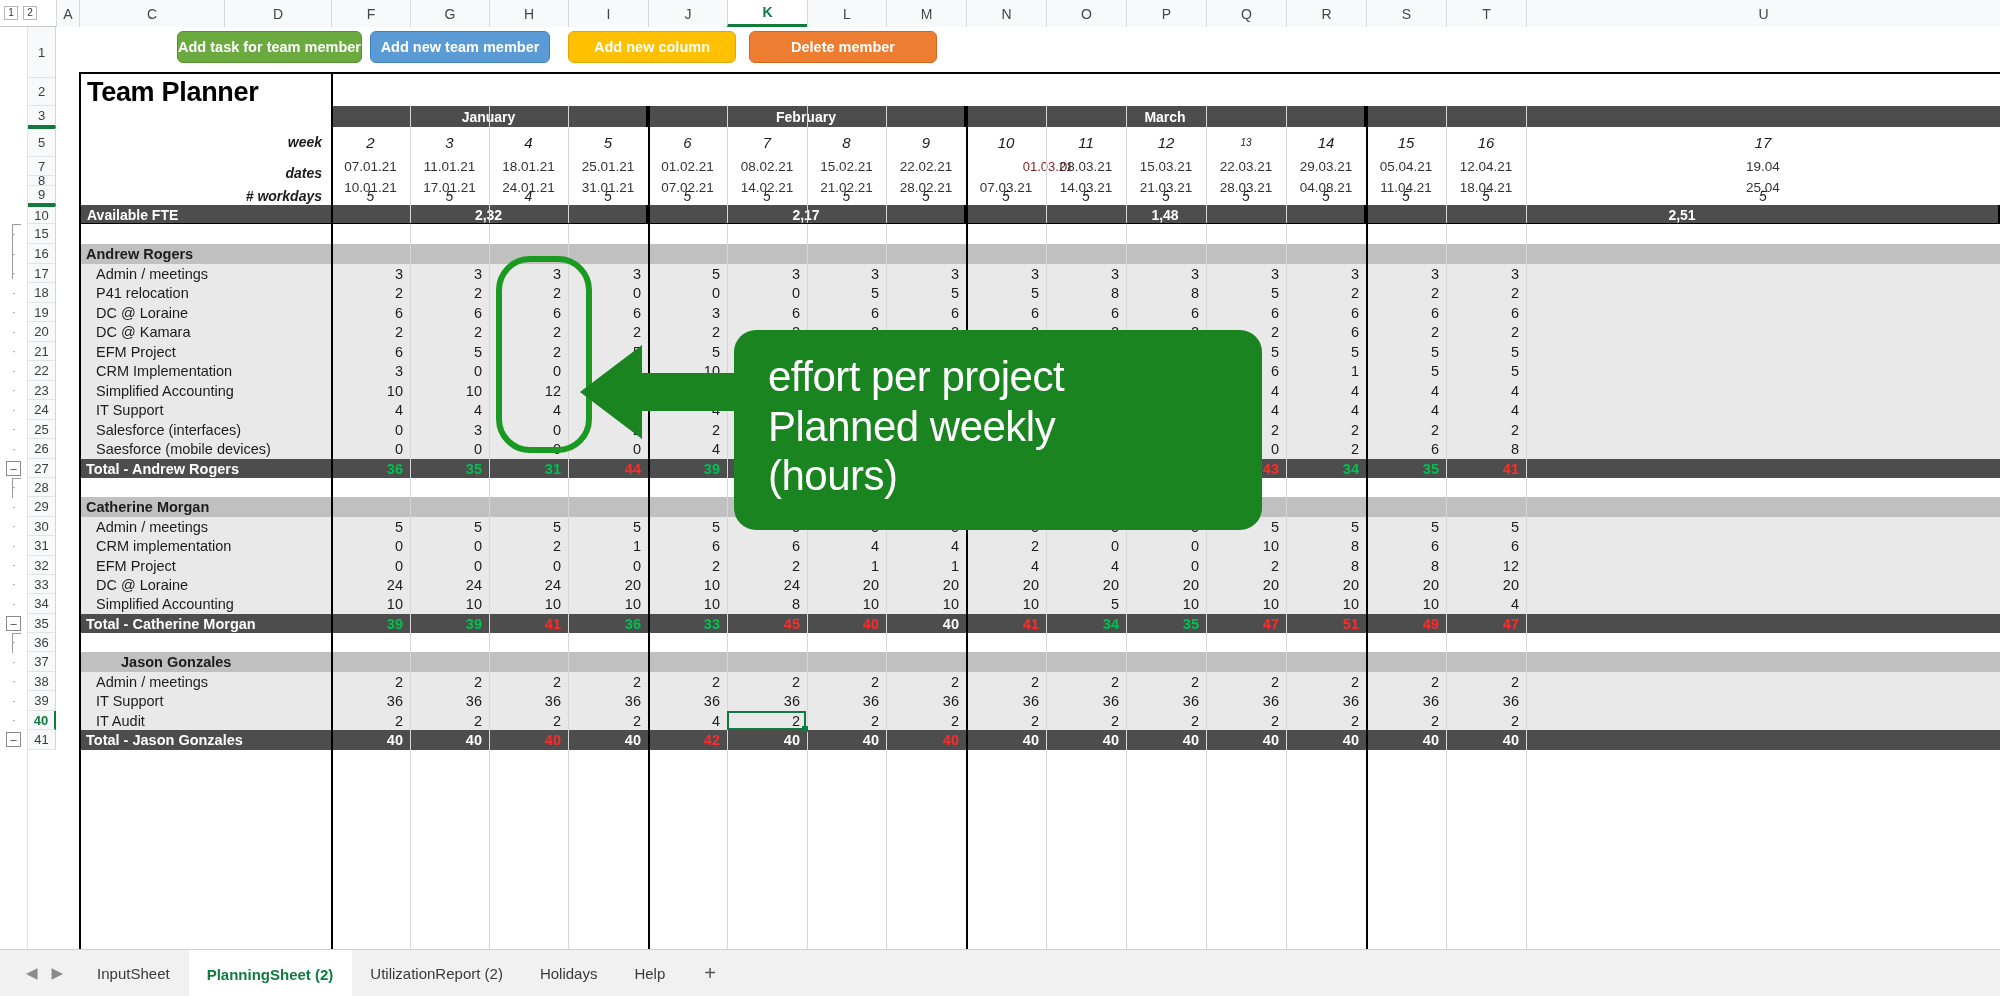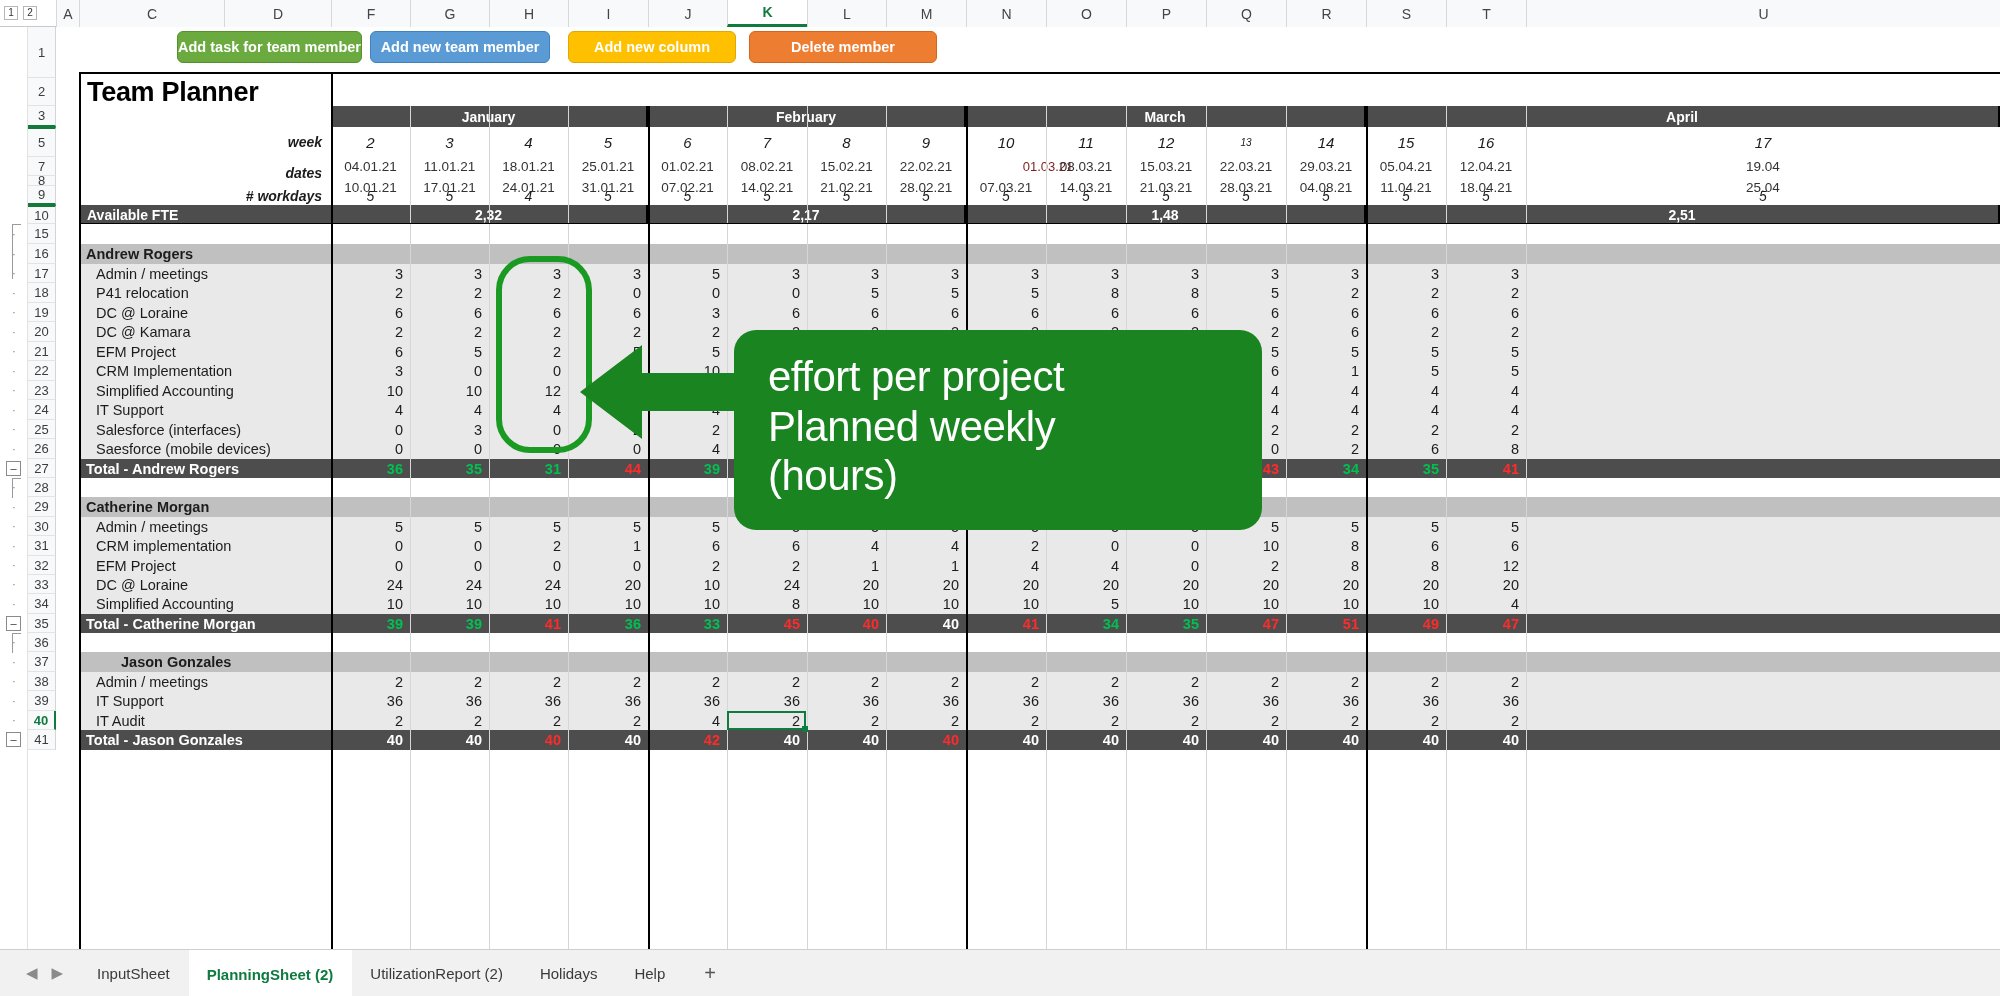--- a/index.html
+++ b/index.html
@@ -277,31 +277,30 @@
     </div>
 
   <div class="grid" id="grid">
       <div class="white-row" style="position: absolute; left: 23px; width: 1921px; top: 51px; height: 28px;"></div>
       <div class="band-fte" style="position: absolute; left: 275px; width: 1669px; top: 79px; height: 21px;"></div>
       <div class="band-fte" style="position: absolute; left: 23px; width: 1921px; top: 178px; height: 19px;"></div>
       <div class="cell title-cell" style="position: absolute; left: 26px; width: 252px; top: 47px; height: 36px;">Team Planner</div>
       <div class="band-month" style="position: absolute; left: 275px; width: 317px; top: 79px; height: 21px;">January</div>
       <div class="band-month" style="position: absolute; left: 592px; width: 318px; top: 79px; height: 21px;">February</div>
       <div class="band-month" style="position: absolute; left: 910px; width: 400px; top: 79px; height: 21px;">March</div>
-      <div class="band-month" style="position: absolute; left: 1310px; width: 634px; top: 79px; height: 21px;">April</div>
       <div class="cell " style="position: absolute; left: 26px; width: 252px; top: 178px; height: 19px; color: rgb(255, 255, 255); font-weight: 700;">Available FTE</div>
       <div class="cell ctr" style="position: absolute; left: 275px; width: 317px; top: 178px; height: 19px; color: rgb(255, 255, 255); font-weight: 700; border-right: 2px solid rgb(0, 0, 0);">2,32</div>
       <div class="cell ctr" style="position: absolute; left: 592px; width: 318px; top: 178px; height: 19px; color: rgb(255, 255, 255); font-weight: 700; border-right: 2px solid rgb(0, 0, 0);">2,17</div>
       <div class="cell ctr" style="position: absolute; left: 910px; width: 400px; top: 178px; height: 19px; color: rgb(255, 255, 255); font-weight: 700; border-right: 2px solid rgb(0, 0, 0);">1,48</div>
       <div class="cell ctr" style="position: absolute; left: 1310px; width: 634px; top: 178px; height: 19px; color: rgb(255, 255, 255); font-weight: 700; border-right: 2px solid rgb(0, 0, 0);">2,51</div>
       <div class="cell lbl-ital" style="position: absolute; left: 23px; width: 248px; top: 100px; height: 30px;">week</div>
       <div class="cell lbl-ital" style="position: absolute; left: 23px; width: 248px; top: 136px; height: 19px;">dates</div>
       <div class="cell lbl-ital" style="position: absolute; left: 23px; width: 248px; top: 159px; height: 19px;"># workdays</div>
       <div class="cell ctr val-ital" style="position: absolute; left: 275px; width: 79px; top: 100px; height: 30px; font-size: 15px;">2</div>
-      <div class="cell ctr" style="position: absolute; left: 275px; width: 79px; top: 130px; height: 19px; color: rgb(51, 51, 51); font-size: 13.5px;">04.01.21</div>
+      <div class="cell ctr" style="position: absolute; left: 275px; width: 79px; top: 130px; height: 19px; color: rgb(51, 51, 51); font-size: 13.5px;">07.01.21</div>
       <div class="cell ctr" style="position: absolute; left: 275px; width: 79px; top: 151px; height: 19px; color: rgb(51, 51, 51); font-size: 13.5px;">10.01.21</div>
       <div class="cell ctr val-ital" style="position: absolute; left: 275px; width: 79px; top: 159px; height: 19px; font-size: 14px;">5</div>
       <div class="cell ctr val-ital" style="position: absolute; left: 354px; width: 79px; top: 100px; height: 30px; font-size: 15px;">3</div>
       <div class="cell ctr" style="position: absolute; left: 354px; width: 79px; top: 130px; height: 19px; color: rgb(51, 51, 51); font-size: 13.5px;">11.01.21</div>
       <div class="cell ctr" style="position: absolute; left: 354px; width: 79px; top: 151px; height: 19px; color: rgb(51, 51, 51); font-size: 13.5px;">17.01.21</div>
       <div class="cell ctr val-ital" style="position: absolute; left: 354px; width: 79px; top: 159px; height: 19px; font-size: 14px;">5</div>
       <div class="cell ctr val-ital" style="position: absolute; left: 433px; width: 79px; top: 100px; height: 30px; font-size: 15px;">4</div>
       <div class="cell ctr" style="position: absolute; left: 433px; width: 79px; top: 130px; height: 19px; color: rgb(51, 51, 51); font-size: 13.5px;">18.01.21</div>
       <div class="cell ctr" style="position: absolute; left: 433px; width: 79px; top: 151px; height: 19px; color: rgb(51, 51, 51); font-size: 13.5px;">24.01.21</div>
       <div class="cell ctr val-ital" style="position: absolute; left: 433px; width: 79px; top: 159px; height: 19px; font-size: 14px;">4</div>

